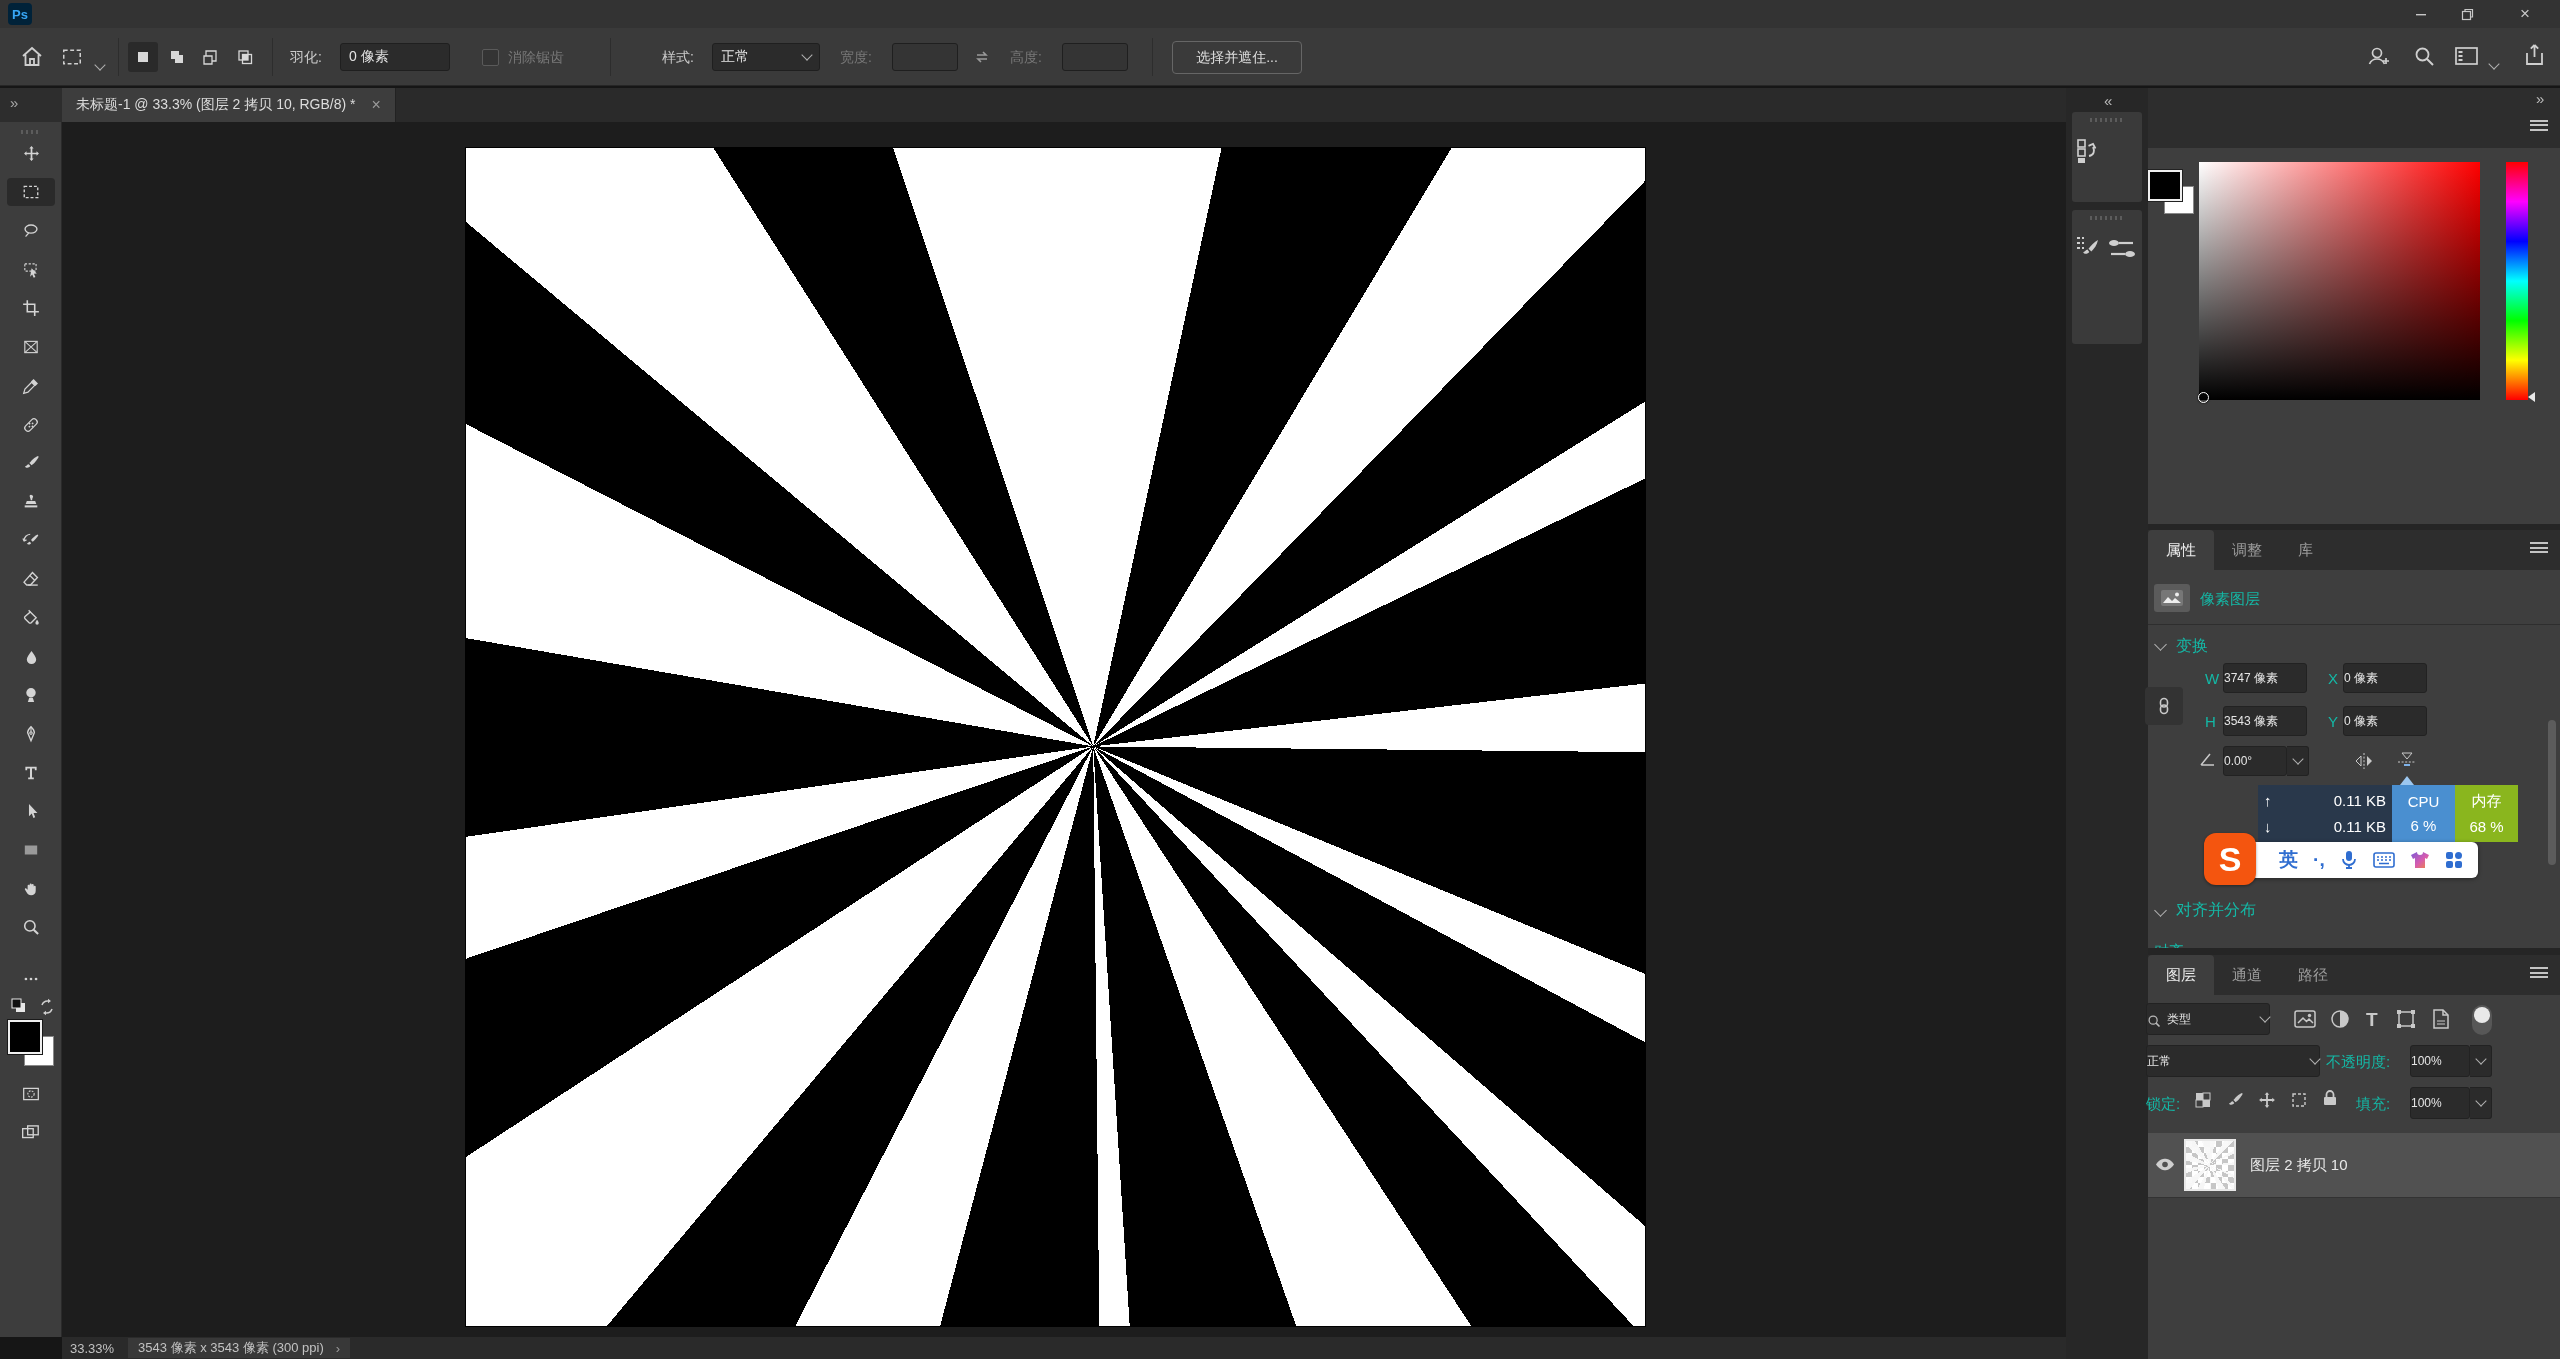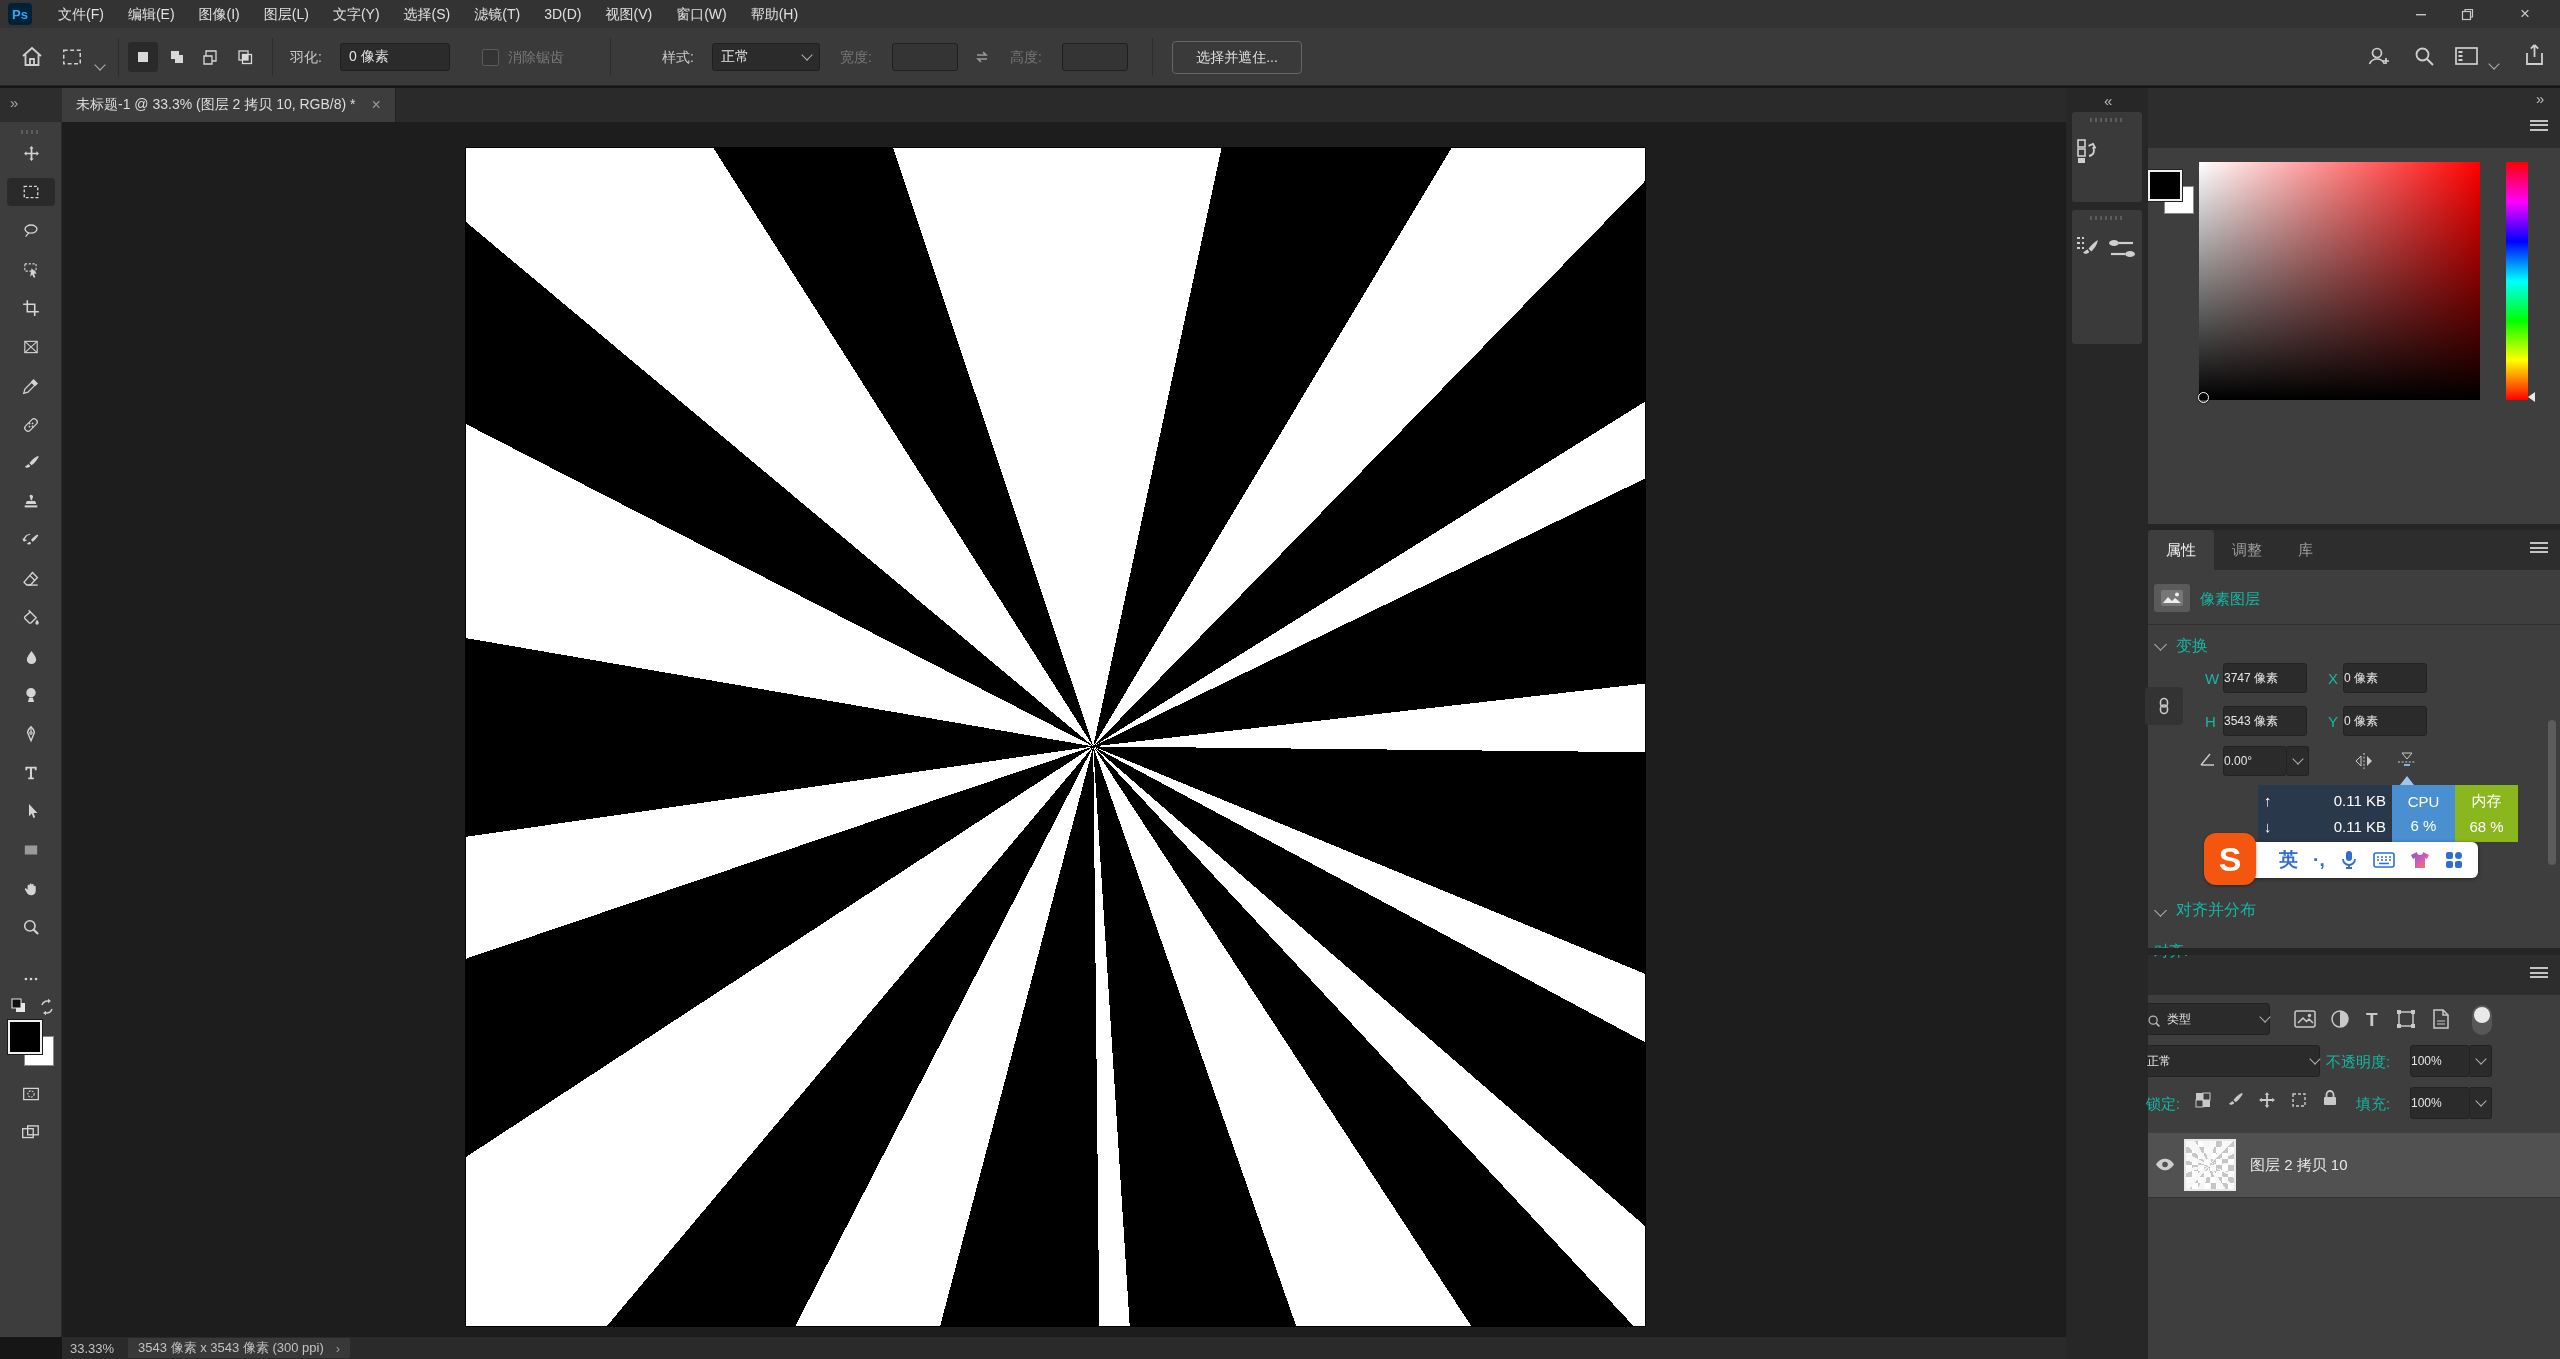--- a/index.html
+++ b/index.html
@@ -76,33 +76,20 @@
   .sgico{color:#2f6dd0;display:flex;align-items:center;justify-content:center;}
   .scrollthumb{position:absolute;background:#5c5c5c;border-radius:4px;}
 </style>
 </head>
 <body>
 
 <div id="app">
 
   <div id="menubar" class="abs">
     <div class="pslogo abs">Ps</div>
-    <div id="menu-items" class="abs">
-        <span class="mitem">文件(F)</span>
-        <span class="mitem">编辑(E)</span>
-        <span class="mitem">图像(I)</span>
-        <span class="mitem">图层(L)</span>
-        <span class="mitem">文字(Y)</span>
-        <span class="mitem">选择(S)</span>
-        <span class="mitem">滤镜(T)</span>
-        <span class="mitem">3D(D)</span>
-        <span class="mitem">视图(V)</span>
-        <span class="mitem">窗口(W)</span>
-        <span class="mitem">帮助(H)</span>
-      </div>
     <div class="winbtn abs" style="left:2398px;">
       <svg width="12" height="12" viewBox="0 0 12 12">
           <rect x="1" y="6" width="10" height="1.4" fill="currentColor"></rect>
         </svg>
     </div>
     <div class="winbtn abs" style="left:2444px;">
       <svg width="13" height="13" viewBox="0 0 13 13">
           <rect x="1.5" y="3.5" width="8" height="8" fill="none" stroke="currentColor" stroke-width="1.2"></rect>
           <path d="M4 3.5V1.5h7.5V9h-2" fill="none" stroke="currentColor" stroke-width="1.2"></path>
         </svg>
@@ -515,20 +502,25 @@
             <path d="M8 15h6" stroke="#7fb2e8" stroke-width="2"></path>
           </svg>
       </span>
       <span class="sect-chv abs" style="left:8px;top:336px;"></span>
       <span class="plbl abs" style="left:28px;top:330px;font-size:16px;">对齐并分布</span>
       <span class="plbl abs" style="left:6px;top:372px;">对齐:</span>
       <div class="scrollthumb" style="left:400px;top:150px;width:8px;height:145px;"></div>
     </div>
     <div class="abs" style="left:0;top:860px;width:412px;height:7px;background:#252525;"></div>
 
+    <div class="tabrow" style="top:867px;" id="layers-tabs">
+        <div class="ptab on">图层</div>
+        <div class="ptab">通道</div>
+        <div class="ptab">路径</div>
+      </div>
     <div class="hamb" style="left:382px;top:879px;"></div>
     <div class="pcontent" style="top:907px;height:452px;">
 
       <div class="pfld" style="left:-2px;top:8px;width:124px;height:32px;justify-content:space-between;">
         <span class="row">
             <svg width="14" height="14" viewBox="0 0 16 16" style="margin-right:6px;">
               <circle cx="7" cy="7" r="4.6" fill="none" stroke="#bbb" stroke-width="1.4"></circle>
               <path d="M10.4 10.4l3.9 3.9" stroke="#bbb" stroke-width="1.8"></path>
             </svg>
             <span>类型</span>

